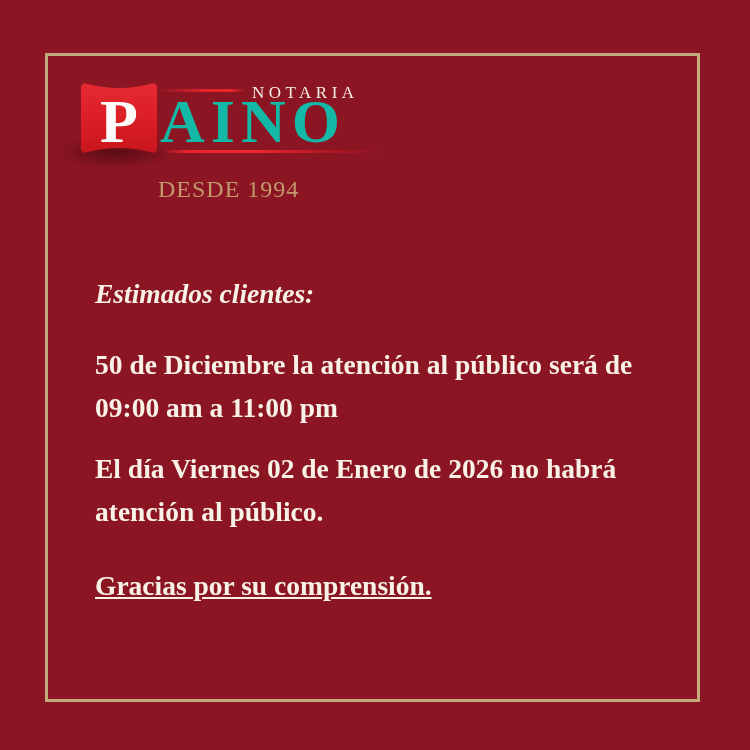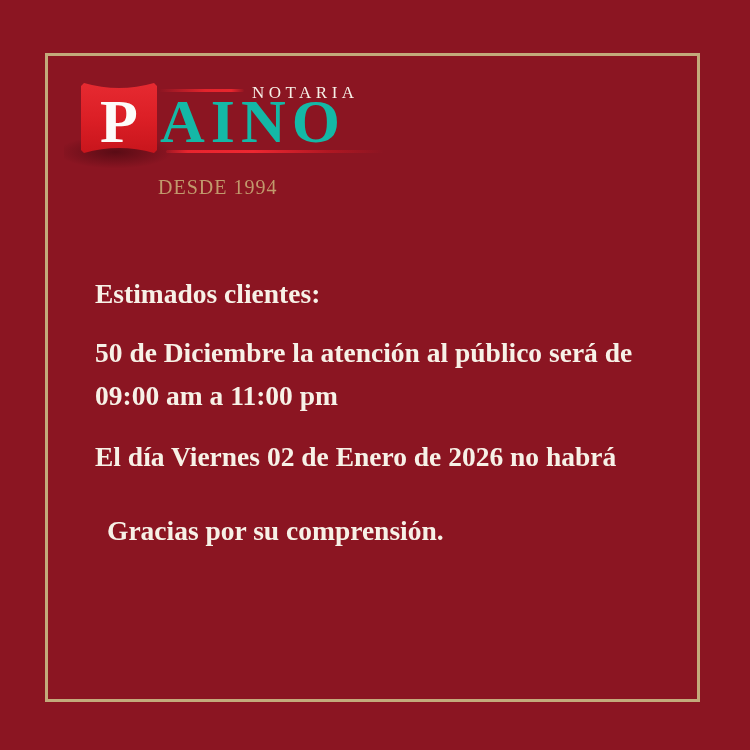--- a/index.html
+++ b/index.html
@@ -66,39 +66,39 @@
   .accent-line-under {
     position: absolute;
     left: 166px; top: 150px;
     width: 218px; height: 3px;
     border-radius: 2px;
     background: linear-gradient(to right, rgba(220,30,40,0.25) 0%, #E8242E 10%, #EE2731 40%, rgba(205,25,35,0.55) 75%, rgba(180,20,30,0) 100%);
   }
   .tagline {
     position: absolute;
     left: 158px; top: 177px;
-    font-size: 20px;
+    font-size: 24px;
     line-height: 1;
     letter-spacing: 1px;
     color: #C1996C;
   }
   
   .content {
     position: absolute;
     left: 95px; top: 272px;
     color: #F7F1E7;
     font-size: 27.5px;
     font-weight: 700;
     line-height: 43px;
   }
   .content .line { white-space: nowrap; }
-  .greeting   { margin: 0 0 16px 0; }
+  .greeting   { margin: 0 0 28px 0; font-style: italic; }
   .para-0     { margin: 0 0 18px 0; }
   .para-1     { margin: 0 0 31px 0; font-family: Liberation Serif, serif; }
-  .para-2     { margin: 12px; }
+  .para-2     { margin: 0; text-decoration: underline; }
 </style>
 </head>
 <body>
 
 <div class="frame"></div>
 
 <div>
   <div class="badge-shadow"></div>
   <svg class="badge-svg" viewBox="0 0 76 70" xmlns="http://www.w3.org/2000/svg">
     <defs>
@@ -121,17 +121,18 @@
 <div class="content">
   <div class="greeting">
     <div class="line">Estimados clientes:</div>
   </div>
   <div class="para-0">
     <div class="line">50 de Diciembre la atención al público será de</div>
     <div class="line">09:00 am a 11:00 pm</div>
   </div>
   <div class="para-1">
     <div class="line">El día Viernes 02 de Enero de 2026 no habrá</div>
+    <div class="line">atención al público.</div>
   </div>
   <div class="para-2">
     <div class="line">Gracias por su comprensión.</div>
   </div>
 </div>
 
 </body></html>

